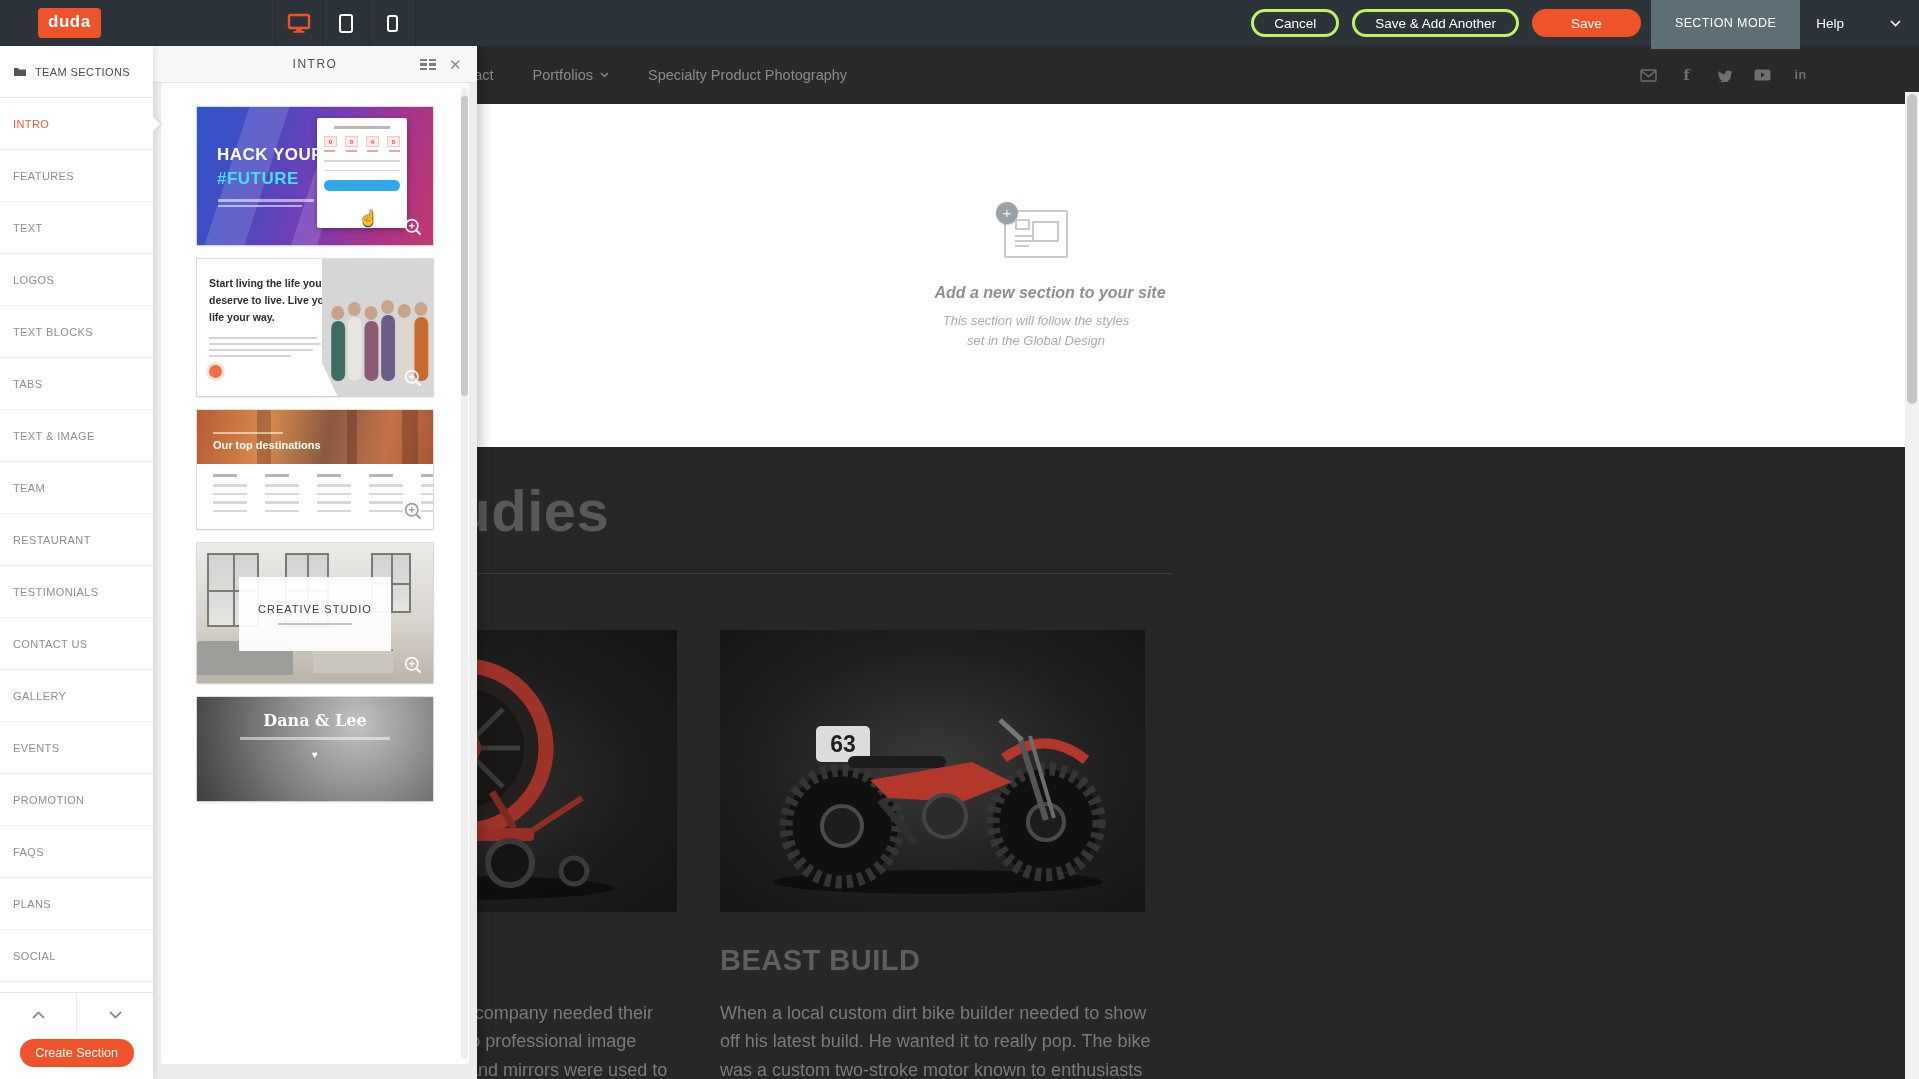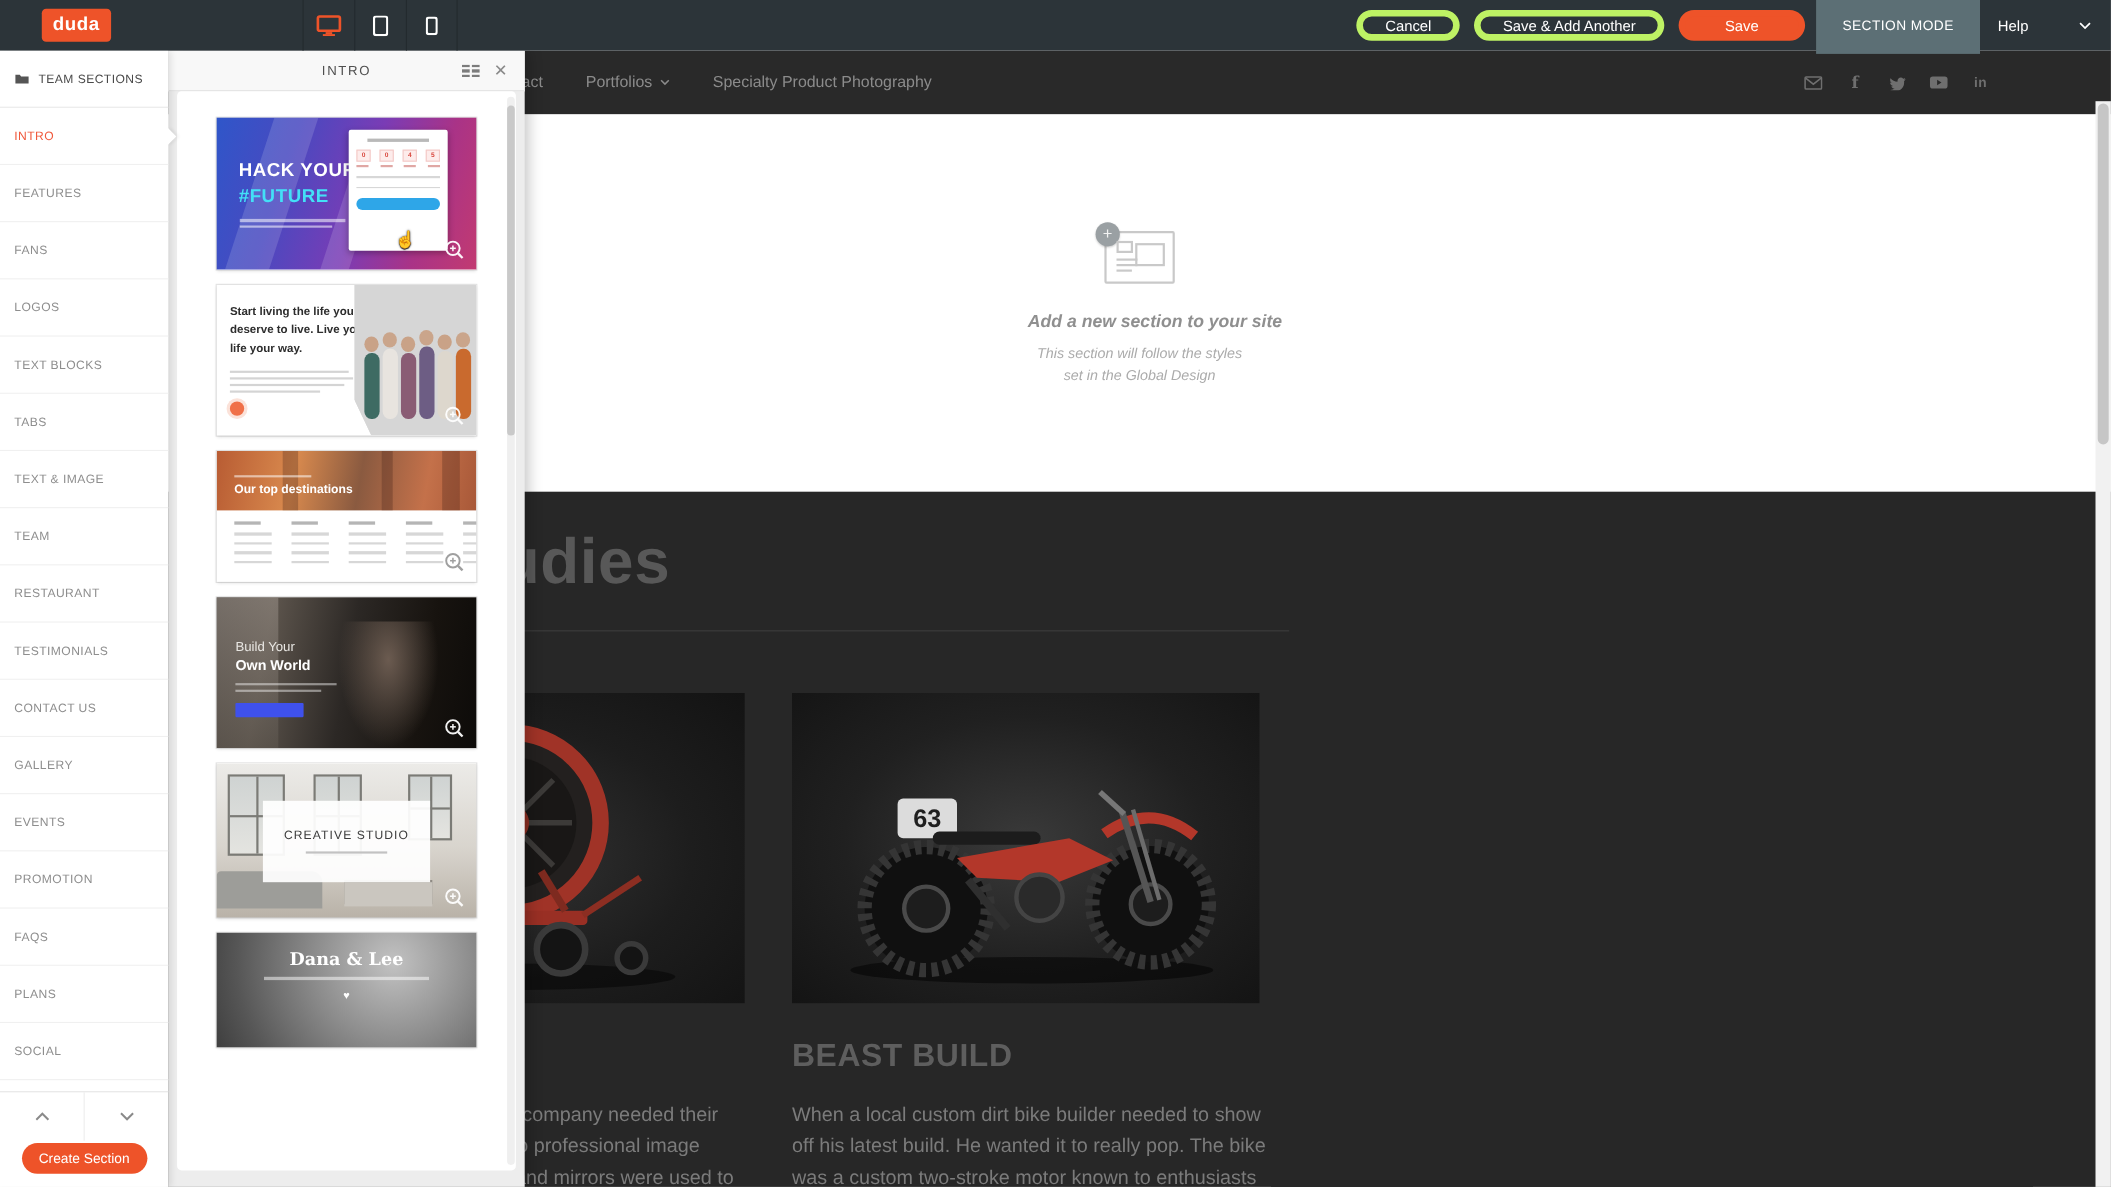--- a/index.html
+++ b/index.html
@@ -7,21 +7,21 @@
   body { font-family:"Liberation Sans", sans-serif; background:#fff; position:relative; }
   svg { display:block; }
 
   
   .toolbar { position:absolute; top:0; left:0; right:0; height:46px; background:#2c3439; display:flex; align-items:center; z-index:60; }
   .logo { margin-left:38px; background:#ee5329; color:#fff; font-weight:bold; font-size:17px; padding:4px 10px 6px; border-radius:4px; letter-spacing:.5px; }
   .device-group { position:absolute; left:275px; top:0; height:46px; display:flex; }
   .device-cell { width:47px; height:46px; display:flex; align-items:center; justify-content:center; border-left:1px solid #232a2e; }
   .device-cell:last-child { border-right:1px solid #232a2e; }
   .toolbar-right { margin-left:auto; display:flex; align-items:center; height:46px; }
-  .pill { height:28px; border-radius:15px; border:6px solid #bef264; background:transparent; color:#fff; font-size:13.5px; padding:0 20px; display:flex; align-items:center; margin-right:13px; cursor:pointer; }
+  .pill { height:28px; border-radius:15px; border:3px solid #bef264; background:transparent; color:#fff; font-size:13.5px; padding:0 20px; display:flex; align-items:center; margin-right:13px; cursor:pointer; }
   .pill.save { background:#ee5329; border-color:#ee5329; padding:0 36px; margin-right:10px; }
   .mode-block { height:52px; background:#5c6f75; color:#fff; display:flex; align-items:center; padding:0 24px; font-size:12.5px; letter-spacing:.4px; }
   .help-block { display:flex; align-items:center; gap:46px; padding:0 18px 0 16px; color:#fff; font-size:13.5px; }
 
   
   .sidebar { position:absolute; top:46px; left:0; bottom:0; width:153px; background:#fff; z-index:50; box-shadow:2px 0 6px rgba(0,0,0,.10); display:flex; flex-direction:column; }
   .sb-header { height:52px; display:flex; align-items:center; gap:8px; padding-left:13px; font-size:11px; color:#4a4a4a; letter-spacing:.4px; border-bottom:1px solid #e9e9e9;text-align:right; }
   .sb-item { height:52px; display:flex; align-items:center; padding-left:13px; font-size:11px; letter-spacing:.4px; color:#8e8e8e; border-bottom:1px solid #f0f0f0; cursor:pointer; position:relative; }
   .sb-item.active { color:#f0593c; }
   .sb-item.active .notch { position:absolute; right:-5px; top:50%; width:11px; height:11px; background:#fff; transform:translateY(-50%) rotate(45deg); box-shadow:2px -2px 3px rgba(0,0,0,.06); }
@@ -201,21 +201,21 @@
     <span>TEAM SECTIONS</span>
   </div>
   <div class="sb-item active">
       <span>INTRO</span>
       <i class="notch"></i>
     </div>
   <div class="sb-item">
       <span>FEATURES</span>
     </div>
   <div class="sb-item">
-      <span>FANS</span>
+      <span>TEXT</span>
     </div>
   <div class="sb-item">
       <span>LOGOS</span>
     </div>
   <div class="sb-item">
       <span>TEXT BLOCKS</span>
     </div>
   <div class="sb-item">
       <span>TABS</span>
     </div>
@@ -415,37 +415,20 @@
           </div>
       </div>
       <svg class="mag gray" viewBox="0 0 24 24" fill="none" stroke="currentColor">
           <circle cx="10" cy="10" r="7" stroke-width="2"></circle>
           <line x1="10" y1="7" x2="10" y2="13" stroke-width="1.6"></line>
           <line x1="7" y1="10" x2="13" y2="10" stroke-width="1.6"></line>
           <line x1="15.3" y1="15.3" x2="20" y2="20" stroke-width="2.4"></line>
         </svg>
     </div>
 
-    <div class="thumb t-world">
-      <i class="win"></i>
-      <i class="fig"></i>
-      <div class="t-world-t1">Build Your</div>
-      <div class="t-world-t2">Own World</div>
-      <div class="t-world-sub">
-          <div style="width:92px"></div>
-          <div style="width:78px"></div>
-        </div>
-      <div class="t-world-btn"></div>
-      <svg class="mag" viewBox="0 0 24 24" fill="none" stroke="currentColor">
-          <circle cx="10" cy="10" r="7" stroke-width="2"></circle>
-          <line x1="10" y1="7" x2="10" y2="13" stroke-width="1.6"></line>
-          <line x1="7" y1="10" x2="13" y2="10" stroke-width="1.6"></line>
-          <line x1="15.3" y1="15.3" x2="20" y2="20" stroke-width="2.4"></line>
-        </svg>
-    </div>
 
     <div class="thumb t-studio">
       <div class="winframe" style="left:10px;">
           <i></i>
           <b></b>
         </div>
       <div class="winframe" style="left:88px; width:44px;">
           <i></i>
           <b></b>
         </div>

